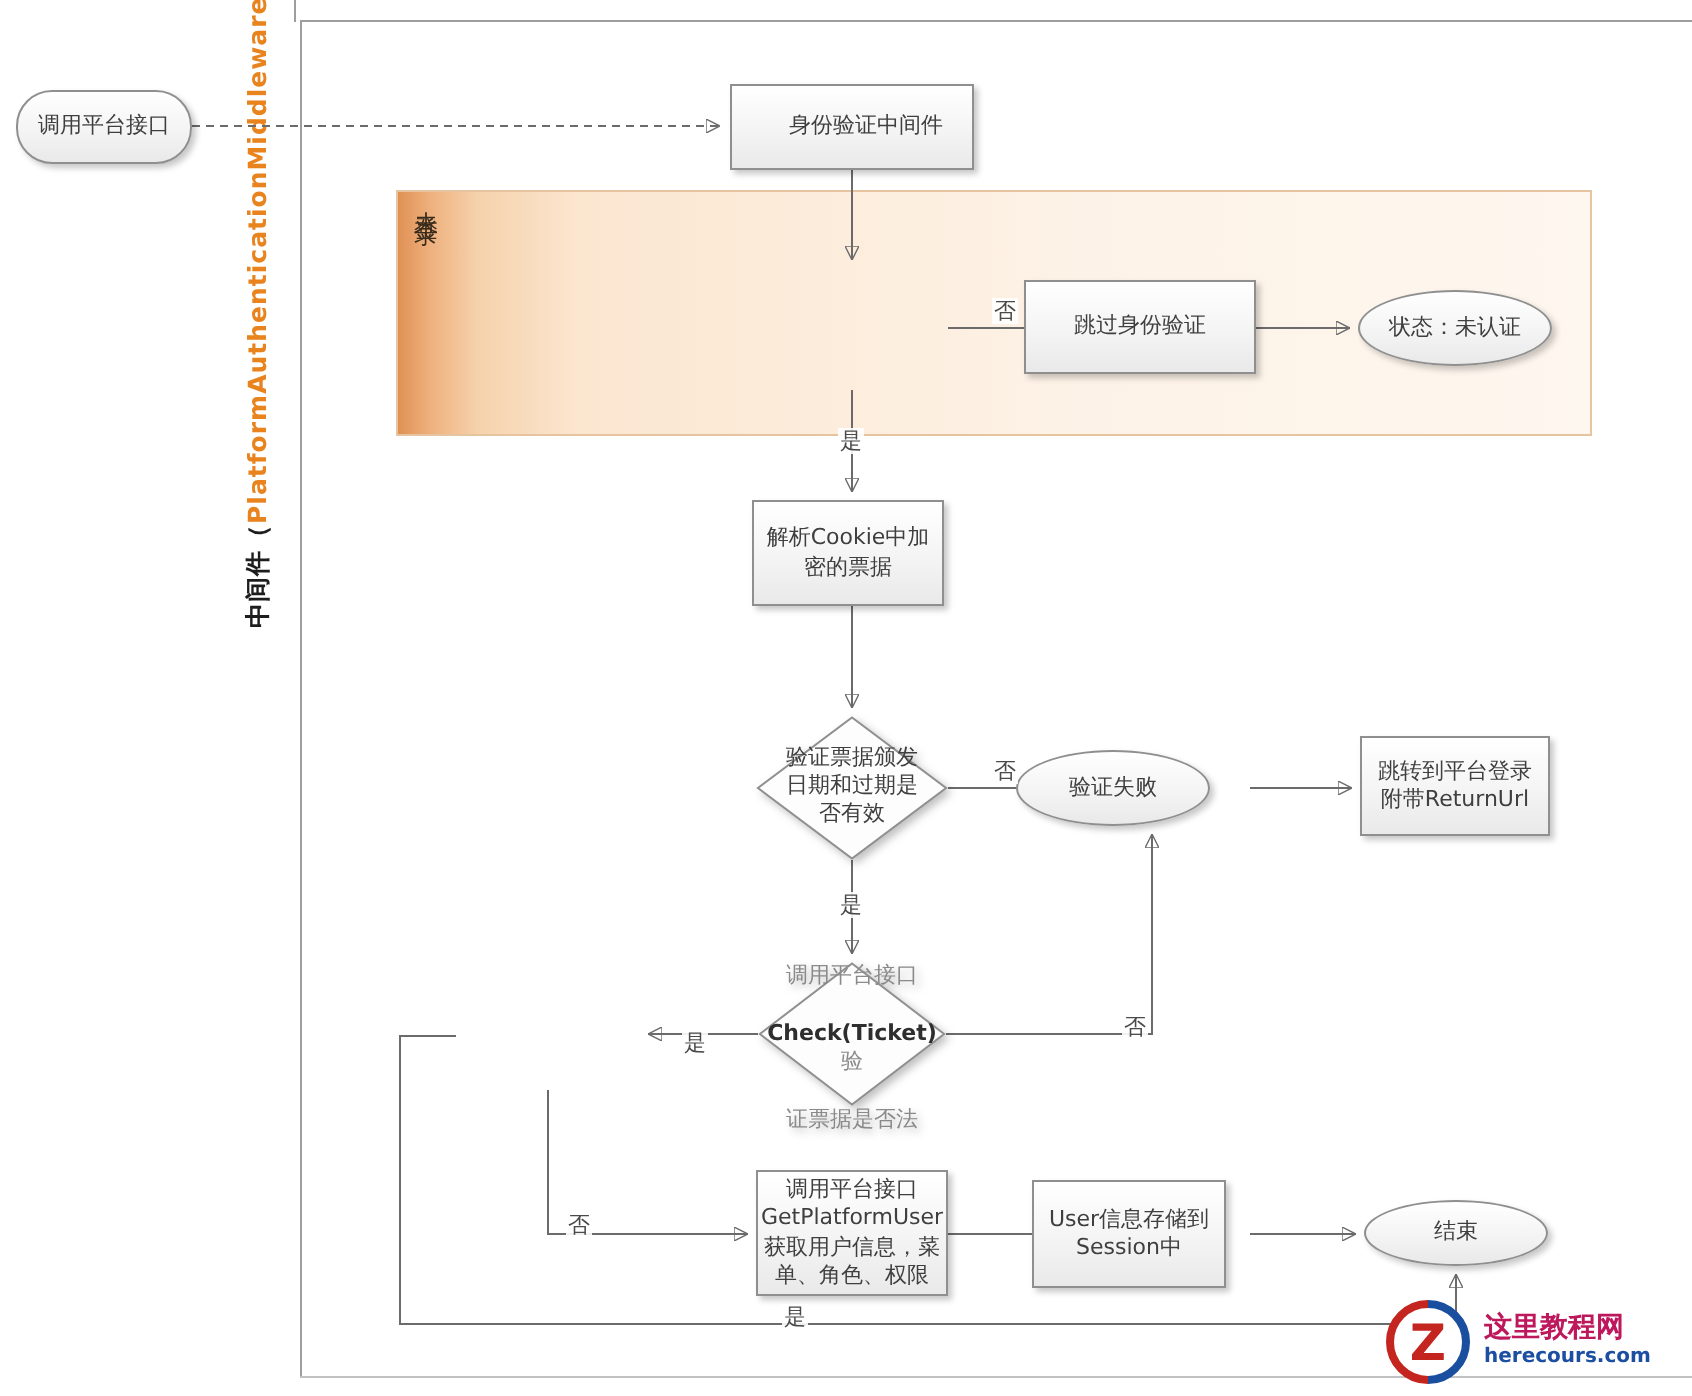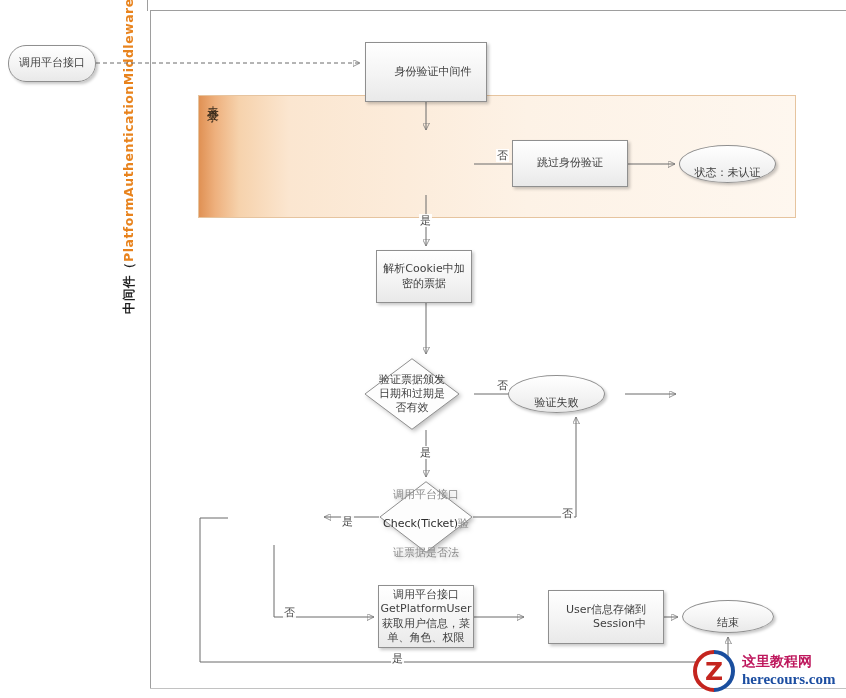--- a/index.html
+++ b/index.html
@@ -31,41 +31,41 @@
   
   .shape{
     position:absolute;display:flex;align-items:center;justify-content:center;
     text-align:center;font-size:11px;line-height:1.3;z-index:3;
     white-space:pre-line;box-sizing:border-box;padding:2px;color:#3f3f3f;
   }
   .box{
     background:linear-gradient(180deg,#ffffff 0%,#f4f4f4 55%,#e9e9e9 100%);
     border:1px solid #8f8f8f;box-shadow:2px 2px 3px rgba(0,0,0,.22);
   }
-  .ellipse{border-radius:50%;align-items:flex-end;}
+  .ellipse{border-radius:50%;}
   .rounded{border-radius:18px;}
   .diamond{filter:drop-shadow(2px 2px 2px rgba(0,0,0,.25));}
   .diamond svg{position:absolute;inset:0;width:100%;height:100%;}
   .diamond polygon{fill:#fdfdfd;stroke:#8f8f8f;stroke-width:1;}
   .dtext{position:relative;z-index:1;white-space:pre-line;}
   .muted{color:#8a8a8a;}
-  .bold-dark{color:#2e2e2e;font-weight:normal;text-align:right;}
+  .bold-dark{color:#2e2e2e;font-weight:bold;text-align:right;}
   
   .connectors{position:absolute;inset:0;z-index:2;}
   .connectors path{stroke:#6b6b6b;stroke-width:1;fill:none;}
   .connectors path.dash{stroke-dasharray:4 3;}
   
   .edge-label{
     position:absolute;z-index:4;font-size:11px;color:#4a4a4a;
     background:rgba(255,255,255,.9);padding:0 1px;line-height:1.2;
   }
   
   .watermark{position:absolute;left:692px;top:649px;display:flex;align-items:center;gap:6px;z-index:5;}
   .wm-name{font-size:14px;font-weight:bold;color:#be185d;line-height:1.1;}
-  .wm-url{font-size:15px;font-weight:bold;color:#1c4ea1;line-height:1.2;font-family:Liberation Serif, serif;}
+  .wm-url{font-size:10px;font-weight:bold;color:#1c4ea1;line-height:1.2;}
 </style>
 </head>
 <body>
 
 <div class="stage">
 
   <div class="frame-line" style="left:147px;top:0;width:1px;height:11px;"></div>
   <div class="frame-line" style="left:150px;top:10px;width:696px;height:1px;"></div>
   <div class="frame-line" style="left:150px;top:10px;width:1px;height:679px;"></div>
   <div class="frame-line" style="left:150px;top:688px;width:696px;height:1px;background:#c2c2c2;"></div>
@@ -98,72 +98,76 @@
     <path d="M274,545 L274,617 L374,617" marker-end="url(#arw)"></path>
     <path d="M474,617 L524,617" marker-end="url(#arw)"></path>
     <path d="M625,617 L678,617" marker-end="url(#arw)"></path>
     <path d="M228,518 L200,518 L200,662 L728,662 L728,637" marker-end="url(#arw)"></path>
   </svg>
 
   <div class="shape box rounded" style="left:8px;top:45px;width:88px;height:37px;">
     <span>调用平台接口</span>
   </div>
 
-  <div class="shape box" style="left:365px;top:42px;width:122px;height:60px;padding-left:16px;">
+  <div class="shape box" style="left:365px;top:42px;width:122px;height:43px;padding-left:16px;">
     <span>身份验证中间件</span>
   </div>
 
 
   <div class="shape box" style="left:512px;top:140px;width:116px;height:47px;">
     <span>跳过身份验证</span>
   </div>
 
   <div class="shape box ellipse" style="left:679px;top:145px;width:97px;height:38px;">
     <span>状态：未认证</span>
   </div>
 
   <div class="shape box" style="left:376px;top:250px;width:96px;height:53px;">
     <span>解析Cookie中加
 密的票据</span>
   </div>
 
-  <div class="shape diamond" style="left:364px;top:358px;width:96px;height:72px;font-family:Liberation Mono, monospace;">
+  <div class="shape diamond" style="left:378px;top:358px;width:96px;height:72px;font-family:Liberation Mono, monospace;">
     <svg viewBox="0 0 100 100" preserveAspectRatio="none">
         <polygon points="50,1 99,50 50,99 1,50" vector-effect="non-scaling-stroke"></polygon>
       </svg>
     <span class="dtext">验证票据颁发
 日期和过期是
 否有效</span>
   </div>
 
   <div class="shape box ellipse" style="left:508px;top:375px;width:97px;height:38px;">
     <span>验证失败</span>
   </div>
 
+  <div class="shape box" style="left:680px;top:368px;width:95px;height:50px;">
+    <span>跳转到平台登录
+附带ReturnUrl</span>
+  </div>
 
   <div class="shape diamond" style="left:379px;top:481px;width:94px;height:72px;">
     <svg viewBox="0 0 100 100" preserveAspectRatio="none">
         <polygon points="50,1 99,50 50,99 1,50" vector-effect="non-scaling-stroke"></polygon>
       </svg>
     <div class="dtext">
       <span class="muted">调用平台接口</span><br>
       <span class="bold-dark">Check(Ticket)</span><span class="muted">验</span><br>
       <span class="muted">证票据是否法</span>
     </div>
   </div>
 
 
   <div class="shape box" style="left:378px;top:585px;width:96px;height:63px;">
     <span>调用平台接口
 GetPlatformUser
 获取用户信息，菜
 单、角色、权限</span>
   </div>
 
-  <div class="shape box" style="left:548px;top:590px;width:116px;height:54px;text-align:right;">
+  <div class="shape box" style="left:516px;top:590px;width:97px;height:54px;">
     <span>User信息存储到
 Session中</span>
   </div>
 
   <div class="shape box ellipse" style="left:682px;top:600px;width:92px;height:33px;">
     <span>结束</span>
   </div>
 
   <div class="edge-label" style="left:496px;top:149px;">否</div>
   <div class="edge-label" style="left:419px;top:214px;">是</div>

